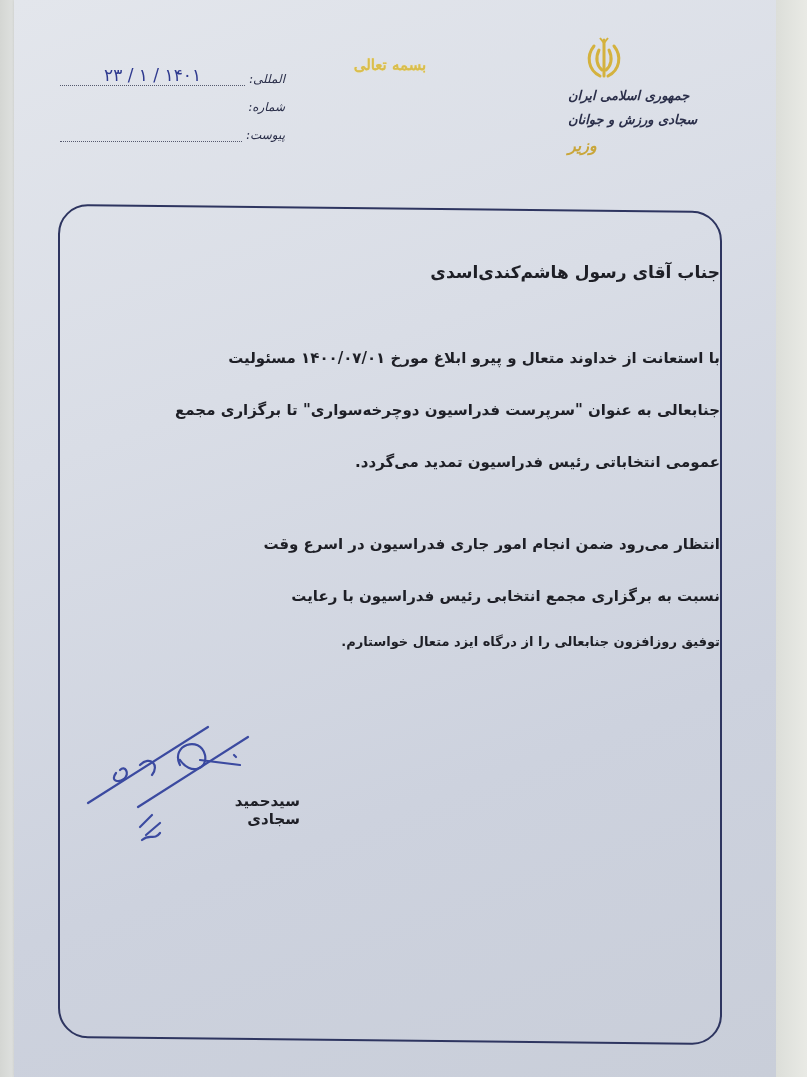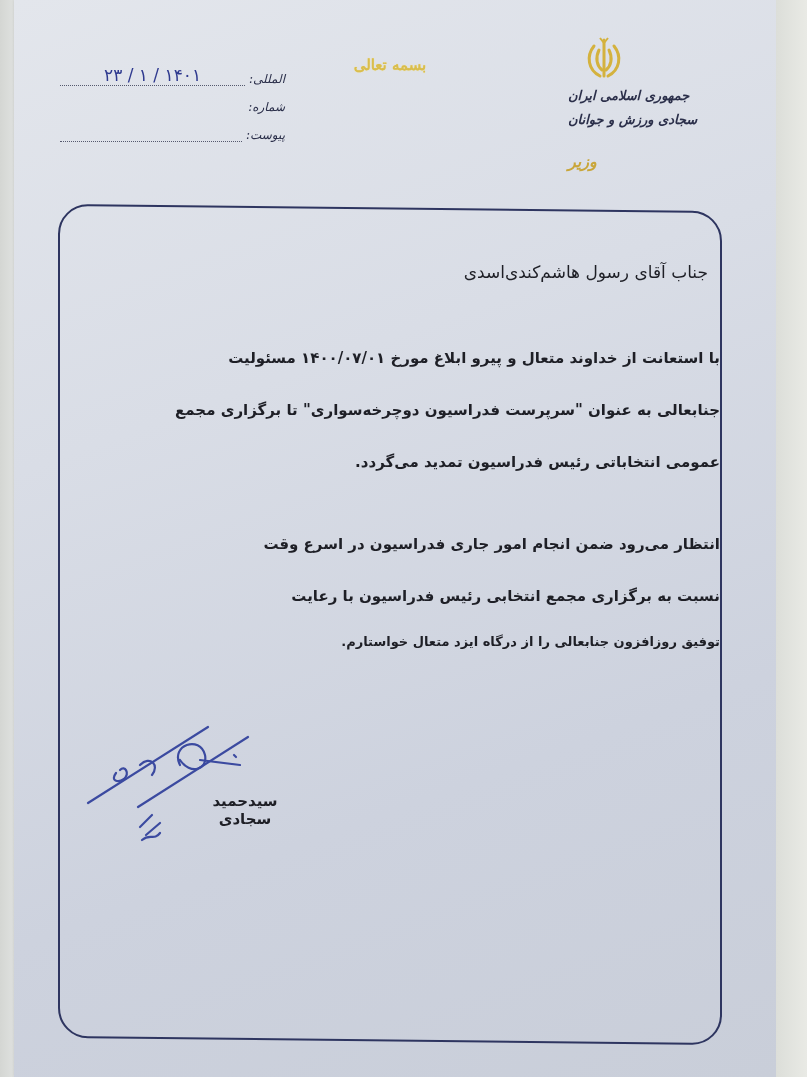--- a/index.html
+++ b/index.html
@@ -57,21 +57,21 @@
       color: #2b2f4a;
       font-family: "DejaVu Serif", serif;
       font-weight: bold;
       font-size: 13px;
       line-height: 24px;
       font-style: italic;
     }
     .minister {
       color: #c9a63a;
       font-size: 16px;
-      margin-top: 18px;
+      margin-top: 2px;
     }
     
     .basmala {
       position: absolute;
       left: 345px;
       top: 56px;
       width: 90px;
       text-align: center;
       direction: rtl;
       color: #d9bd4e;
@@ -128,23 +128,23 @@
     .content {
       position: absolute;
       left: 80px;
       top: 262px;
       width: 640px;
       direction: rtl;
       color: #1e1f26;
       font-family: "DejaVu Sans", sans-serif;
     }
     .salutation {
-      font-weight: normal;
+      font-weight: bold;
       font-size: 17px;
-      padding-right: 12px;
+      padding-right: 0;
       margin-right: 0;
       text-align: right;
     }
     .para {
       font-weight: bold;
       font-size: 15px;
       text-align: justify;
       text-align-last: right;
     }
     .para .line {
@@ -160,21 +160,21 @@
       font-size: 13px;
       margin-top: 0;
       line-height: 40px;
     }
     .signer {
       position: absolute;
       left: 190px;
       top: 792px;
       width: 110px;
       direction: rtl;
-      text-align: center;
+      text-align: right;
       font-weight: bold;
       font-size: 15px;
       color: #1e1f26;
     }
     .signature {
       position: absolute;
       left: 80px;
       top: 715px;
       width: 180px;
       height: 130px;

